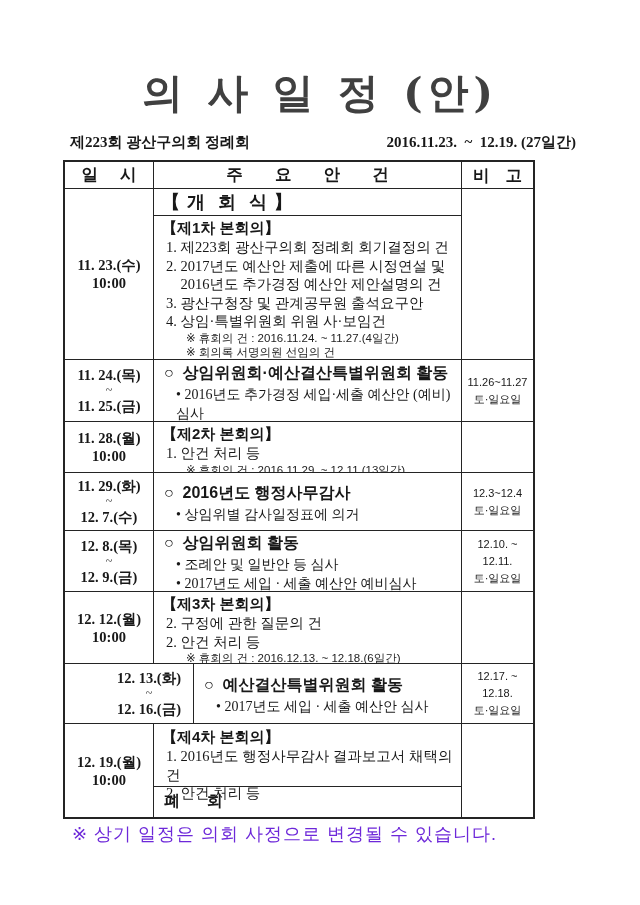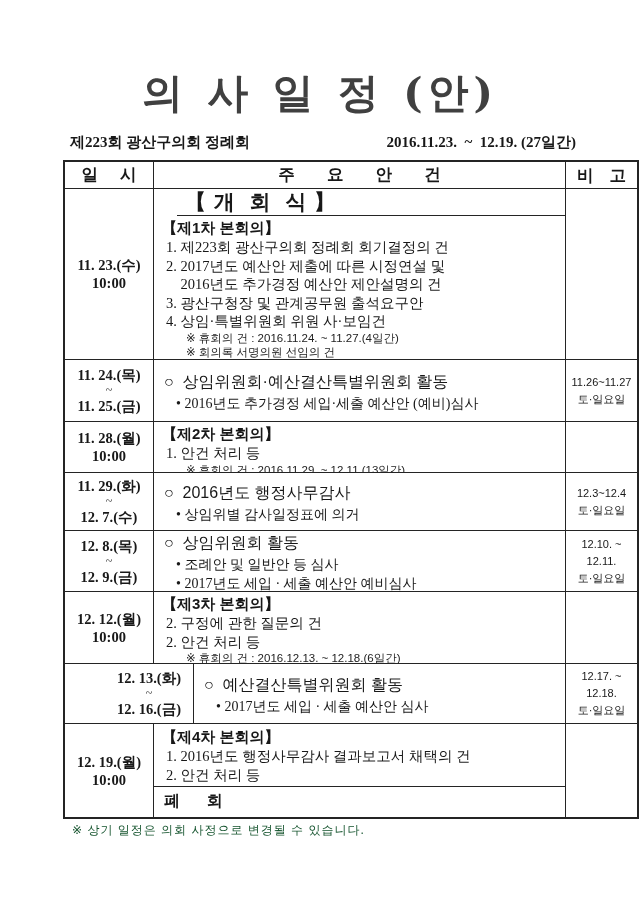--- a/index.html
+++ b/index.html
@@ -19,21 +19,21 @@
     font-weight: bold; font-size: 41px; letter-spacing: 5px;
     color: #404040;
     white-space: pre-wrap;
   }
   .subline {
     position: absolute; top: 133px; left: 70px; width: 506px;
     display: flex; justify-content: space-between; align-items: flex-end;
     font-weight: bold; font-size: 15px; white-space: pre-wrap;
   }
   .tbl {
-    position: absolute; top: 160px; left: 63px; width: 576px;
+    position: absolute; top: 160px; left: 63px; width: 472px;
     border: 2px solid #242424;
   }
   .row { display: flex; border-bottom: 1.5px solid #242424; }
   .row:last-child { border-bottom: none; }
   .c-date {
     width: 89px; flex: none;
     border-right: 1.5px solid #242424;
     display: flex; flex-direction: column; justify-content: center; align-items: center;
     font-weight: bold; font-size: 14.5px; line-height: 18px;
     text-align: center; white-space: pre-wrap;
@@ -65,52 +65,51 @@
   .r2 { height: 51px; }
   .r3 { height: 58px; }
   .r4 { height: 61px; }
   .r5 { height: 72px; }
   .r6 { height: 60px; padding-left: 40px; }
   .r7 { height: 93px; }
   .sub-open {
     height: 27px; border-bottom: 1.5px solid #242424;
     display: flex; align-items: center; padding-left: 8px;
     font-family: "Liberation Sans", "DejaVu Sans", sans-serif;
-    font-weight: bold; font-size: 21px; letter-spacing: 1px;
-    white-space: pre-wrap;
-    margin-left: 23px;
+    font-weight: bold; font-size: 18px; letter-spacing: 1px;
+    white-space: pre-wrap;
   }
   .sub-body { padding: 2px 4px 0 8px; }
   .close-row {
     height: 30px; border-top: 1.5px solid #242424;
     display: flex; align-items: center; padding-left: 10px;
     font-family: "Liberation Sans", "DejaVu Sans", sans-serif;
     font-weight: bold; font-size: 16px; white-space: pre;
   }
   .h {
     font-family: "Liberation Sans", "DejaVu Sans", sans-serif;
     font-weight: bold; font-size: 15px; line-height: 20px; white-space: pre-wrap;
   }
   .it { font-size: 14.5px; line-height: 18.5px; padding-left: 4px; white-space: pre-wrap; }
   .nt {
     font-family: "Liberation Sans", "DejaVu Sans", sans-serif;
     font-size: 11.5px; line-height: 14px; padding-left: 24px; white-space: pre-wrap;
     color: #222;
   }
   .act {
     font-family: "Liberation Sans", "DejaVu Sans", sans-serif;
-    font-weight: normal; font-size: 16px; line-height: 24px; padding-left: 2px;
+    font-weight: bold; font-size: 16px; line-height: 24px; padding-left: 2px;
     white-space: pre-wrap;
   }
   .bl { font-size: 14px; line-height: 19px; padding-left: 14px; white-space: pre-wrap; }
   .vcenter { display: flex; flex-direction: column; justify-content: center; }
   .footnote {
     position: absolute; top: 822px; left: 72px;
     font-family: "Liberation Sans", "DejaVu Sans", sans-serif;
-    font-size: 12px; letter-spacing: 1px; color: #14532d; white-space: pre-wrap;
+    font-size: 18px; letter-spacing: 1px; color: #6d28d9; white-space: pre-wrap;
   }
 </style>
 </head>
 <body>
 
 <div class="page">
 
   <div class="title">의 사 일 정 (안)</div>
 
   <div class="subline">

